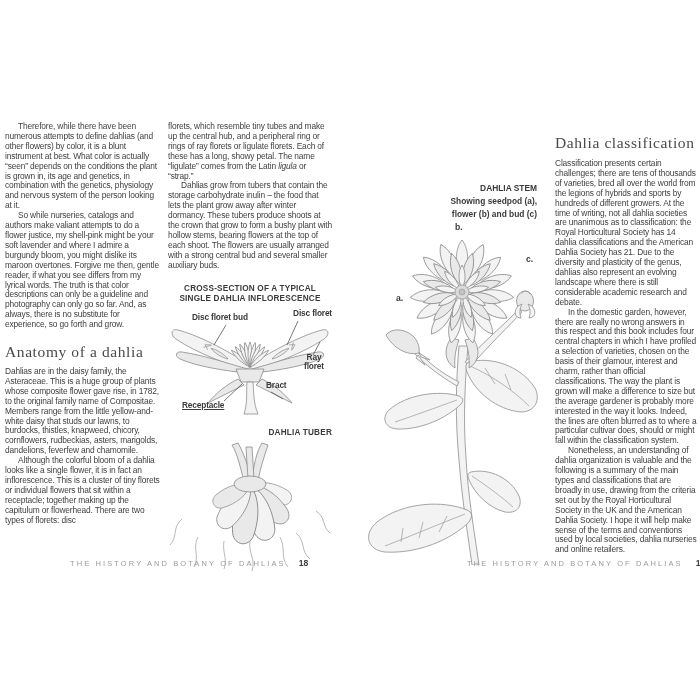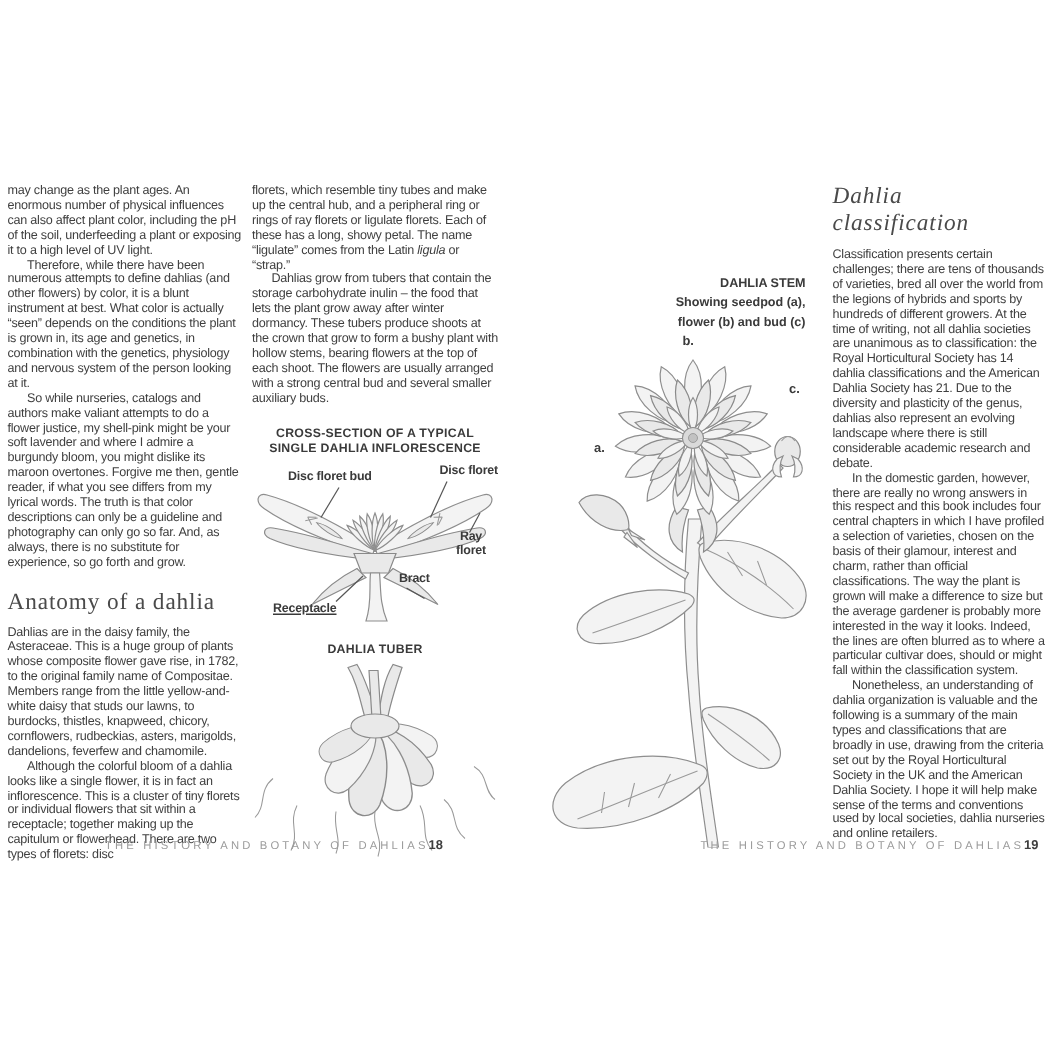--- a/index.html
+++ b/index.html
@@ -14,61 +14,60 @@
 
   .col{position:absolute;font-size:8.4px;line-height:9.9px;letter-spacing:-0.15px;}
   .col p{margin:0;}
   .p-ind{text-indent:13px;}
 
   .section-heading{
     font-family:"Liberation Serif",serif;font-weight:400;color:#4a4a4a;
     font-size:15.5px;line-height:18px;letter-spacing:0.6px;margin:13px 0 6px 0;
     text-indent:0;
   }
-  .section-heading.first{margin-top:0;margin-bottom:7px;font-style:italic;}
+  .section-heading.first{margin-top:12px;margin-bottom:7px;}
 
   .caption{
     font-weight:700;font-size:8.2px;line-height:10px;letter-spacing:0.2px;
     color:#3a3a3a;text-align:center;text-indent:0;
   }
   .cap-space{margin-top:13px;}
-  .tuber-cap{margin:7px 0 2px 0;}
+  .tuber-cap{margin:7px 0 2px 0;text-align:right;}
 
   .fig-label{position:absolute;font-weight:700;font-size:8.3px;line-height:9.5px;color:#3a3a3a;white-space:nowrap;}
   .fig-label.wrap{white-space:normal;text-align:center;}
 
   .diagram-box{position:relative;width:164px;height:112px;margin-top:5px;}
   .diagram-box svg{position:absolute;left:0;top:0;}
 
   .tuber-box{position:relative;width:164px;height:137px;margin-top:3px;}
 
   .stem-figure{position:absolute;left:0;top:210px;width:190px;height:355px;}
   .stem-caption{position:absolute;left:42px;top:182px;width:140px;text-align:right;
     font-weight:700;font-size:8.4px;line-height:13px;color:#3a3a3a;}
   .stem-letter{position:absolute;font-weight:700;font-size:8.6px;color:#3a3a3a;}
 
   .footer{position:absolute;top:558px;white-space:nowrap;
     font-size:7.5px;letter-spacing:2.1px;color:#9b9b9b;}
-  .footer .pagenum{font-weight:700;font-size:8.6px;color:#3e3e3e;letter-spacing:0;}
+  .footer .pagenum{font-weight:700;font-size:8.6px;color:#3e3e3e;letter-spacing:0;margin-left:13px;}
 
   .ital{font-style:italic;}
 
   svg{display:block;}
   .sketch-fill{fill:#f3f3f3;stroke:#8e8e8e;stroke-width:0.8;}
   .sketch-fill2{fill:#e9e9e9;stroke:#8a8a8a;stroke-width:0.8;}
   .sketch-line{fill:none;stroke:#999999;stroke-width:0.7;}
   .leader{fill:none;stroke:#555555;stroke-width:0.8;}
 </style>
 </head>
 <body>
 
 <div class="page" id="page-left">
 
   <div class="col" style="left:5px;top:122px;width:157px;">
-    <p>may change as the plant ages. An enormous number of physical influences can also affect plant color, including the pH of the soil, underfeeding a plant or exposing it to a high level of UV light.</p>
     <p class="p-ind">Therefore, while there have been numerous attempts to define dahlias (and other flowers) by color, it is a blunt instrument at best. What color is actually “seen” depends on the conditions the plant is grown in, its age and genetics, in combination with the genetics, physiology and nervous system of the person looking at it.</p>
     <p class="p-ind">So while nurseries, catalogs and authors make valiant attempts to do a flower justice, my shell-pink might be your soft lavender and where I admire a burgundy bloom, you might dislike its maroon overtones. Forgive me then, gentle reader, if what you see differs from my lyrical words. The truth is that color descriptions can only be a guideline and photography can only go so far. And, as always, there is no substitute for experience, so go forth and grow.</p>
     <h2 class="section-heading">Anatomy of a dahlia</h2>
     <p>Dahlias are in the daisy family, the Asteraceae. This is a huge group of plants whose composite flower gave rise, in 1782, to the original family name of Compositae. Members range from the little yellow-and-white daisy that studs our lawns, to burdocks, thistles, knapweed, chicory, cornflowers, rudbeckias, asters, marigolds, dandelions, feverfew and chamomile.</p>
     <p class="p-ind">Although the colorful bloom of a dahlia looks like a single flower, it is in fact an inflorescence. This is a cluster of tiny florets or individual flowers that sit within a receptacle; together making up the capitulum or flowerhead. There are two types of florets: disc</p>
   </div>
 
   <div class="col" style="left:168px;top:122px;width:164px;">
     <p><span>florets, which resemble tiny tubes and make up the central hub, and a peripheral ring or rings of ray florets or ligulate florets. Each of these has a long, showy petal. The name “ligulate” comes from the Latin </span><span class="ital">ligula</span><span> or “strap.”</span></p>
     <p class="p-ind">Dahlias grow from tubers that contain the storage carbohydrate inulin – the food that lets the plant grow away after winter dormancy. These tubers produce shoots at the crown that grow to form a bushy plant with hollow stems, bearing flowers at the top of each shoot. The flowers are usually arranged with a strong central bud and several smaller auxiliary buds.</p>

